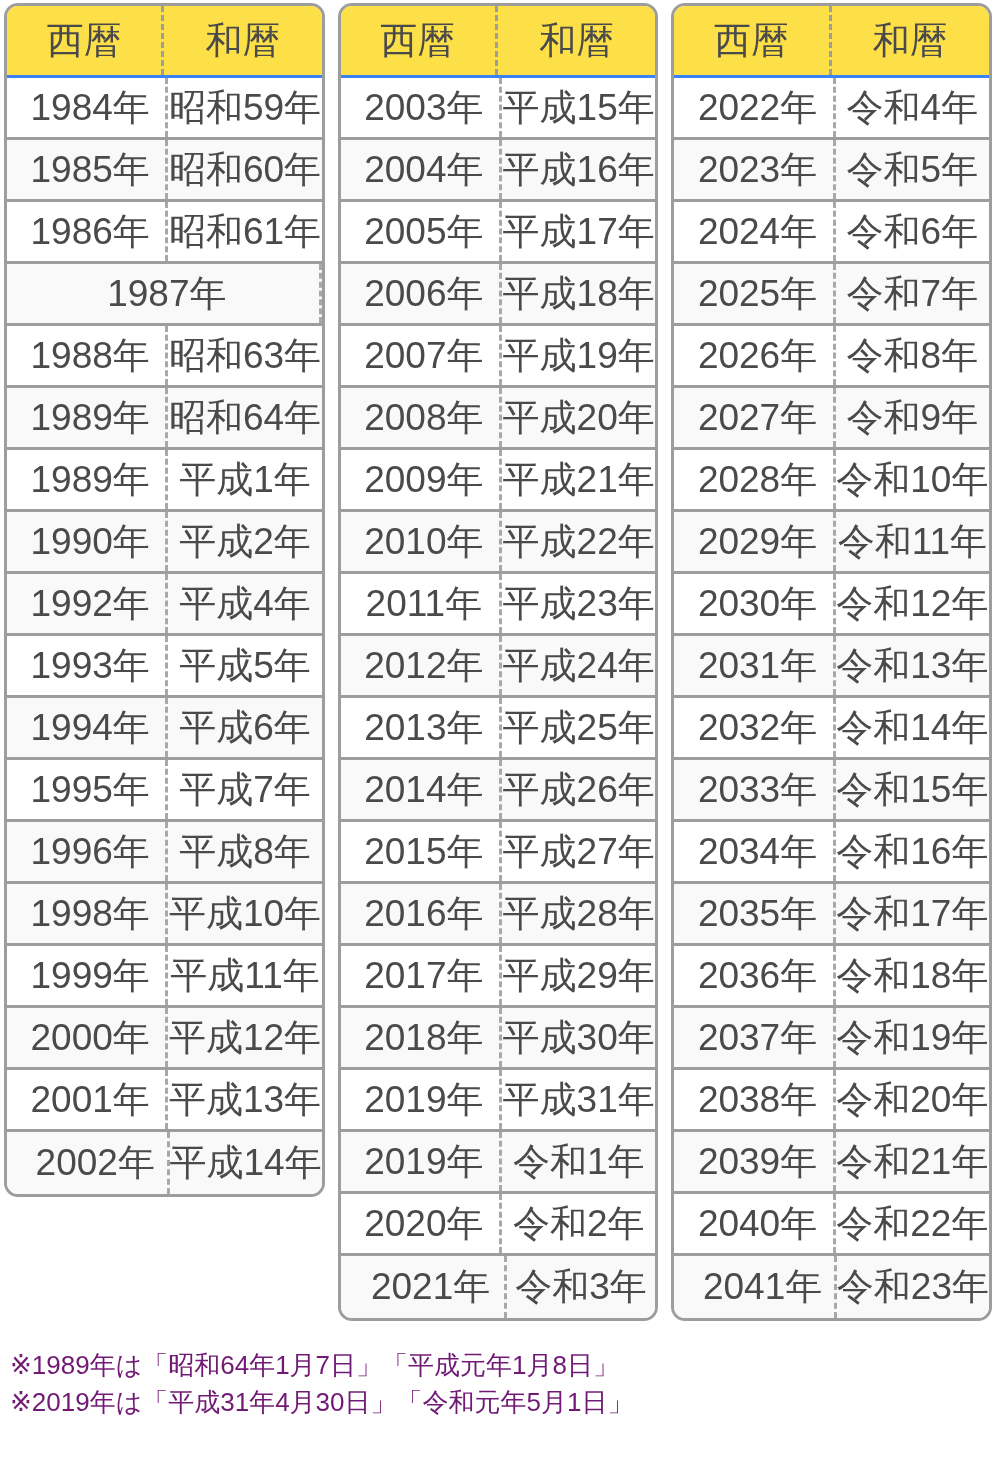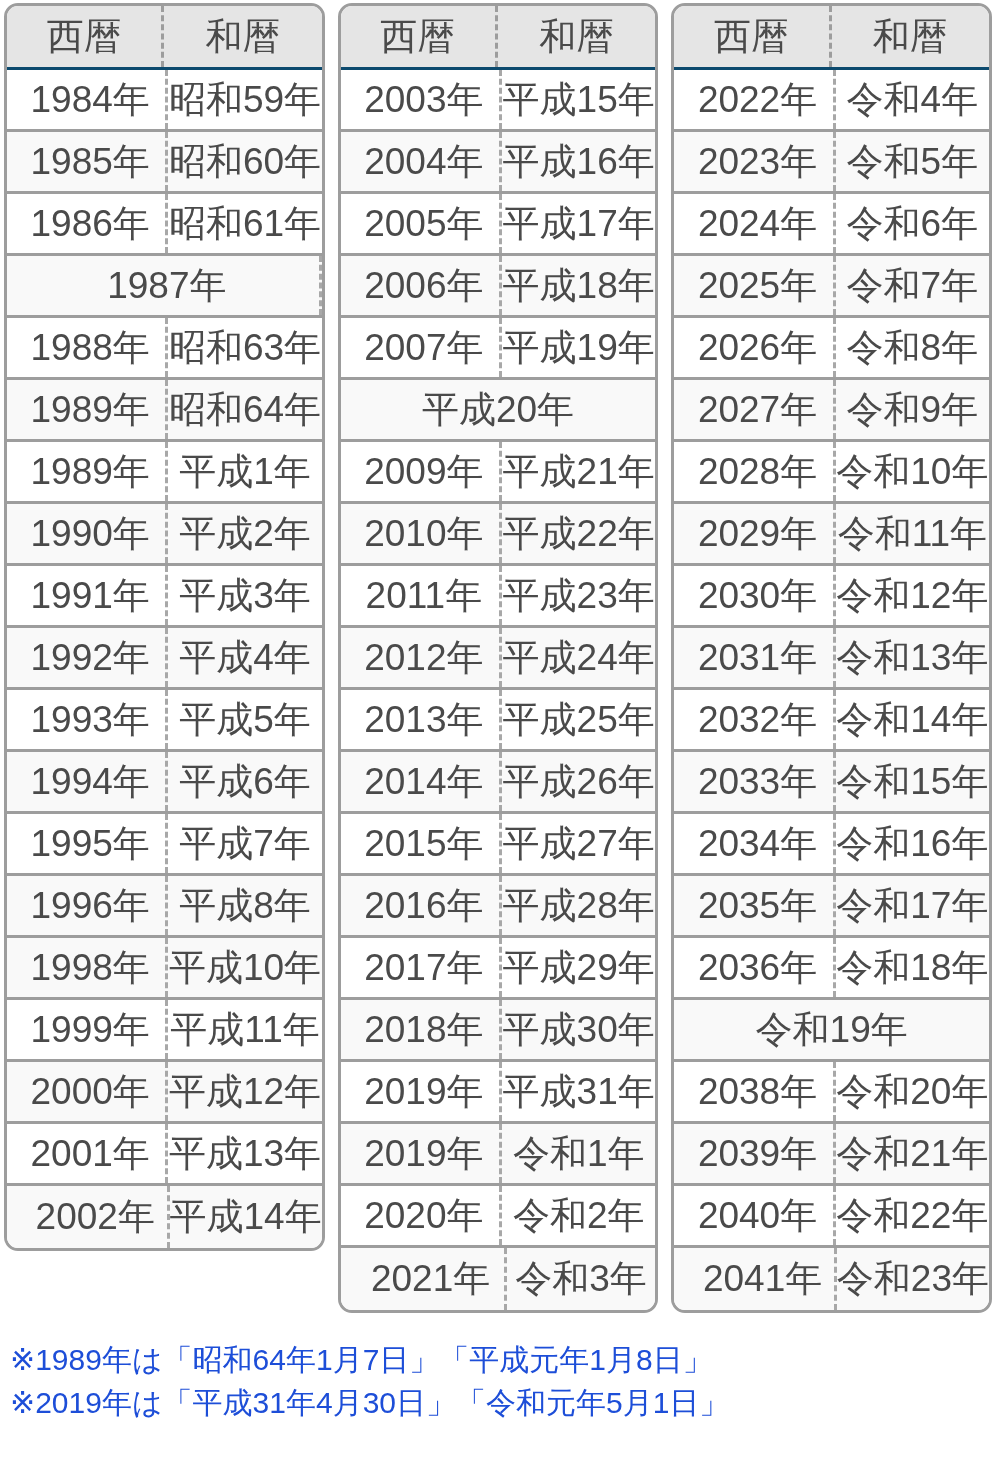--- a/index.html
+++ b/index.html
@@ -34,23 +34,23 @@
     flex: 1 1 0;
     border: 3px solid #9d9d9d;
     border-radius: 14px;
     overflow: hidden;
     background: #ffffff;
     box-sizing: border-box;
   }
 
   .thead {
     display: flex;
-    background: #e5e5e5;
-    height: 64px;
-    border-bottom: 3px solid #0c4a6e;
+    background: #fde047;
+    height: 72px;
+    border-bottom: 3px solid #3b82f6;
     box-sizing: border-box;
   }
 
   .th {
     flex: 1 1 50%;
     display: flex;
     align-items: center;
     justify-content: center;
     font-size: 37px;
     color: #4a4a4a;
@@ -99,22 +99,22 @@
     border-right: 3px dashed #a8a8a8;
     margin-left: 8px;
   }
 
   .notes {
     padding: 26px 0 0 10px;
     box-sizing: border-box;
   }
 
   .note-line {
-    font-size: 30px;
-    color: #1d4ed8;
+    font-size: 26px;
+    color: #701a75;
     line-height: 1.42;
     white-space: nowrap;
   }
 </style>
 </head>
 <body>
 
 <div id="root">
 
   <div class="tables-row" id="tables-row">
@@ -148,24 +148,20 @@
             <div class="td right">昭和64年</div>
           </div>
           <div class="trow">
             <div class="td left">1989年</div>
             <div class="td right">平成1年</div>
           </div>
           <div class="trow alt">
             <div class="td left">1990年</div>
             <div class="td right">平成2年</div>
           </div>
-          <div class="trow">
-            <div class="td left">1991年</div>
-            <div class="td right">平成3年</div>
-          </div>
           <div class="trow alt">
             <div class="td left">1992年</div>
             <div class="td right">平成4年</div>
           </div>
           <div class="trow">
             <div class="td left">1993年</div>
             <div class="td right">平成5年</div>
           </div>
           <div class="trow alt">
             <div class="td left">1994年</div>
@@ -221,20 +217,21 @@
           </div>
           <div class="trow alt">
             <div class="td left">2006年</div>
             <div class="td right">平成18年</div>
           </div>
           <div class="trow">
             <div class="td left">2007年</div>
             <div class="td right">平成19年</div>
           </div>
           <div class="trow alt">
+            <div class="td left">2008年</div>
             <div class="td right">平成20年</div>
           </div>
           <div class="trow">
             <div class="td left">2009年</div>
             <div class="td right">平成21年</div>
           </div>
           <div class="trow alt">
             <div class="td left">2010年</div>
             <div class="td right">平成22年</div>
           </div>
@@ -348,20 +345,21 @@
           </div>
           <div class="trow alt">
             <div class="td left">2035年</div>
             <div class="td right">令和17年</div>
           </div>
           <div class="trow">
             <div class="td left">2036年</div>
             <div class="td right">令和18年</div>
           </div>
           <div class="trow alt">
+            <div class="td left">2037年</div>
             <div class="td right">令和19年</div>
           </div>
           <div class="trow">
             <div class="td left">2038年</div>
             <div class="td right">令和20年</div>
           </div>
           <div class="trow alt">
             <div class="td left">2039年</div>
             <div class="td right">令和21年</div>
           </div>

